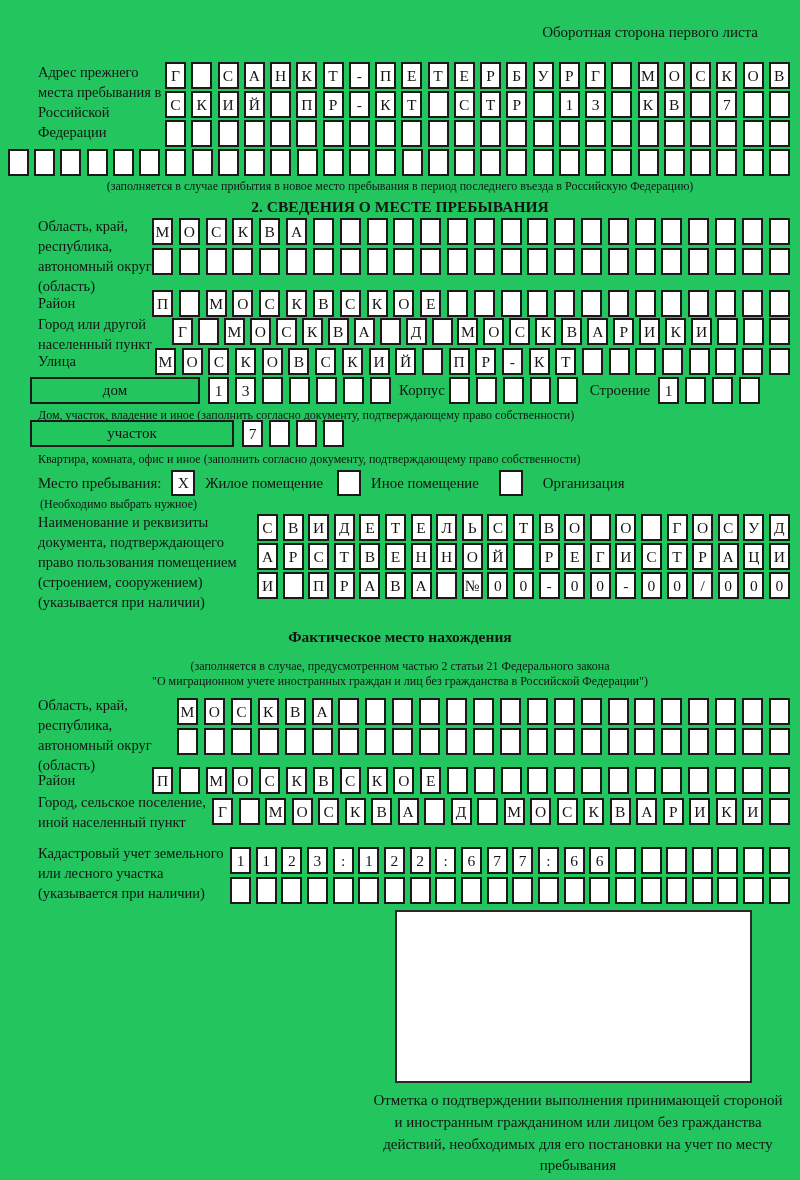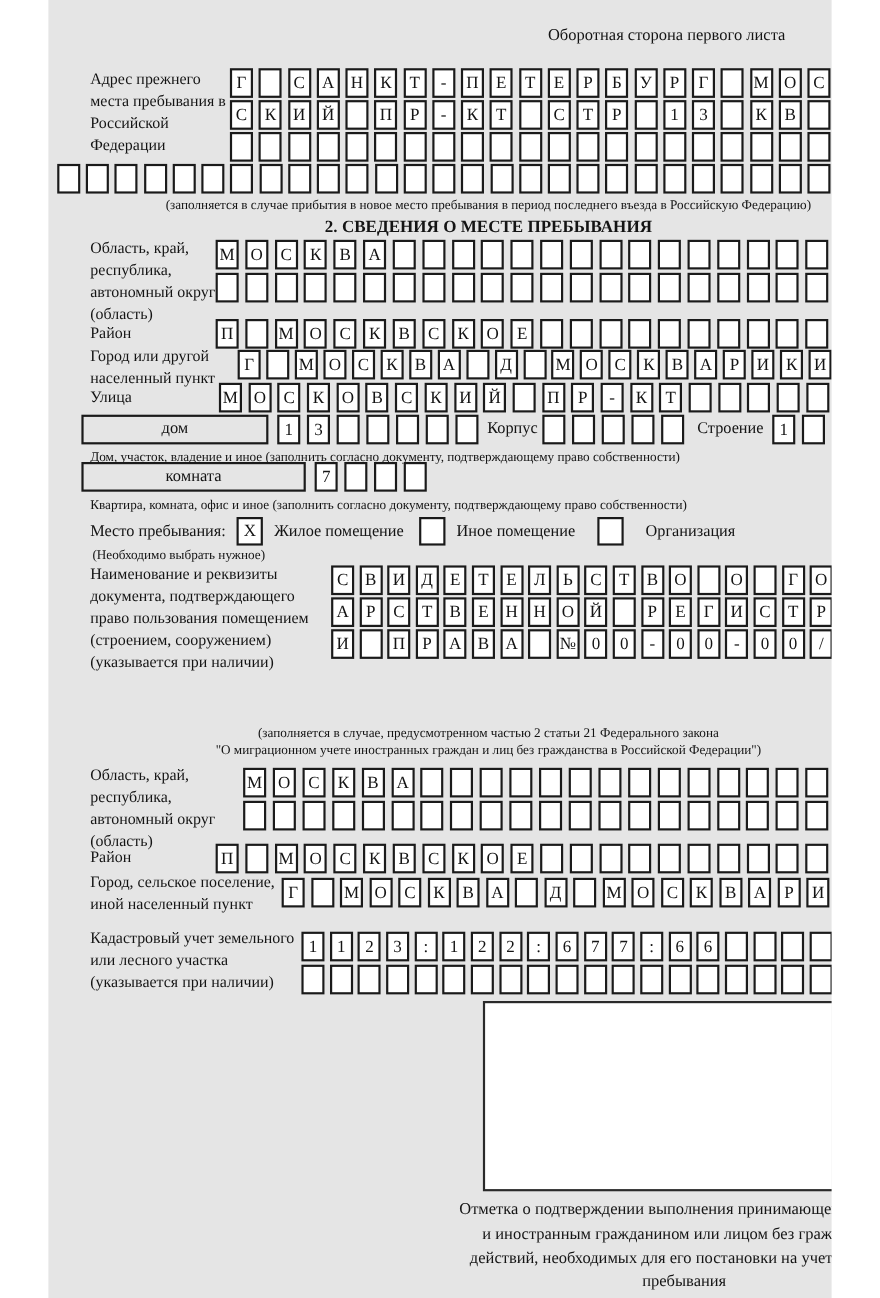--- a/index.html
+++ b/index.html
@@ -1,18 +1,18 @@
 <!DOCTYPE html>
 <html><head>
 <meta charset="utf-8">
 <style>
   html,body { margin:0; padding:0; background:#fff; }
   .page {
-    position:relative; width:712px; height:1180px; margin:0 auto;
-    background:#e5e5e5; color:#141414;
+    position:relative; width:800px; height:1180px; margin:0 auto;
+    background:#22c55e; color:#141414;
     font-family:"Liberation Serif","DejaVu Serif",serif;
     overflow:hidden;
   }
   .hdr { position:absolute; font-size:15px; }
   .lbl { position:absolute; font-size:14.5px; line-height:1.38; }
   .note { position:absolute; font-size:12px; white-space:nowrap; }
   .center { left:0; width:800px; text-align:center; white-space:nowrap; }
   .title { position:absolute; left:0; width:800px; text-align:center; font-weight:bold; font-size:15.5px; }
   .cellrow { position:absolute; display:flex; justify-content:space-between; }
   .cell {
@@ -317,21 +317,21 @@
     <div class="group" style="margin-left:8px;">
         <div class="cell">1</div>
         <div class="cell"></div>
         <div class="cell"></div>
         <div class="cell"></div>
       </div>
   </div>
   <div class="note" style="top:408px; left:38px;">Дом, участок, владение и иное (заполнить согласно документу, подтверждающему право собственности)</div>
 
   <div class="inlinerow" style="top:420px; left:30px;">
-    <div class="widebox" style="width:204px;">комната</div>
+    <div class="widebox" style="width:204px;">участок</div>
     <div class="group" style="margin-left:8px;">
         <div class="cell">7</div>
         <div class="cell"></div>
         <div class="cell"></div>
         <div class="cell"></div>
       </div>
   </div>
   <div class="note" style="top:452px; left:38px;">Квартира, комната, офис и иное (заполнить согласно документу, подтверждающему право собственности)</div>
 
   <div class="inlinerow" style="top:470px; left:38px;">
@@ -409,20 +409,21 @@
       <div class="cell">0</div>
       <div class="cell">-</div>
       <div class="cell">0</div>
       <div class="cell">0</div>
       <div class="cell">/</div>
       <div class="cell">0</div>
       <div class="cell">0</div>
       <div class="cell">0</div>
     </div>
 
+  <div class="title" style="top:628px;">Фактическое место нахождения</div>
   <div class="note center" style="top:659px;">(заполняется в случае, предусмотренном частью 2 статьи 21 Федерального закона</div>
   <div class="note center" style="top:674px;">"О миграционном учете иностранных граждан и лиц без гражданства в Российской Федерации")</div>
 
   <div class="lbl" style="top:695px; left:38px; width:150px;">Область, край, республика, автономный округ (область)</div>
   <div class="cellrow" style="top:698px; left:177px; width:613px;">
       <div class="cell">М</div>
       <div class="cell">О</div>
       <div class="cell">С</div>
       <div class="cell">К</div>
       <div class="cell">В</div>

